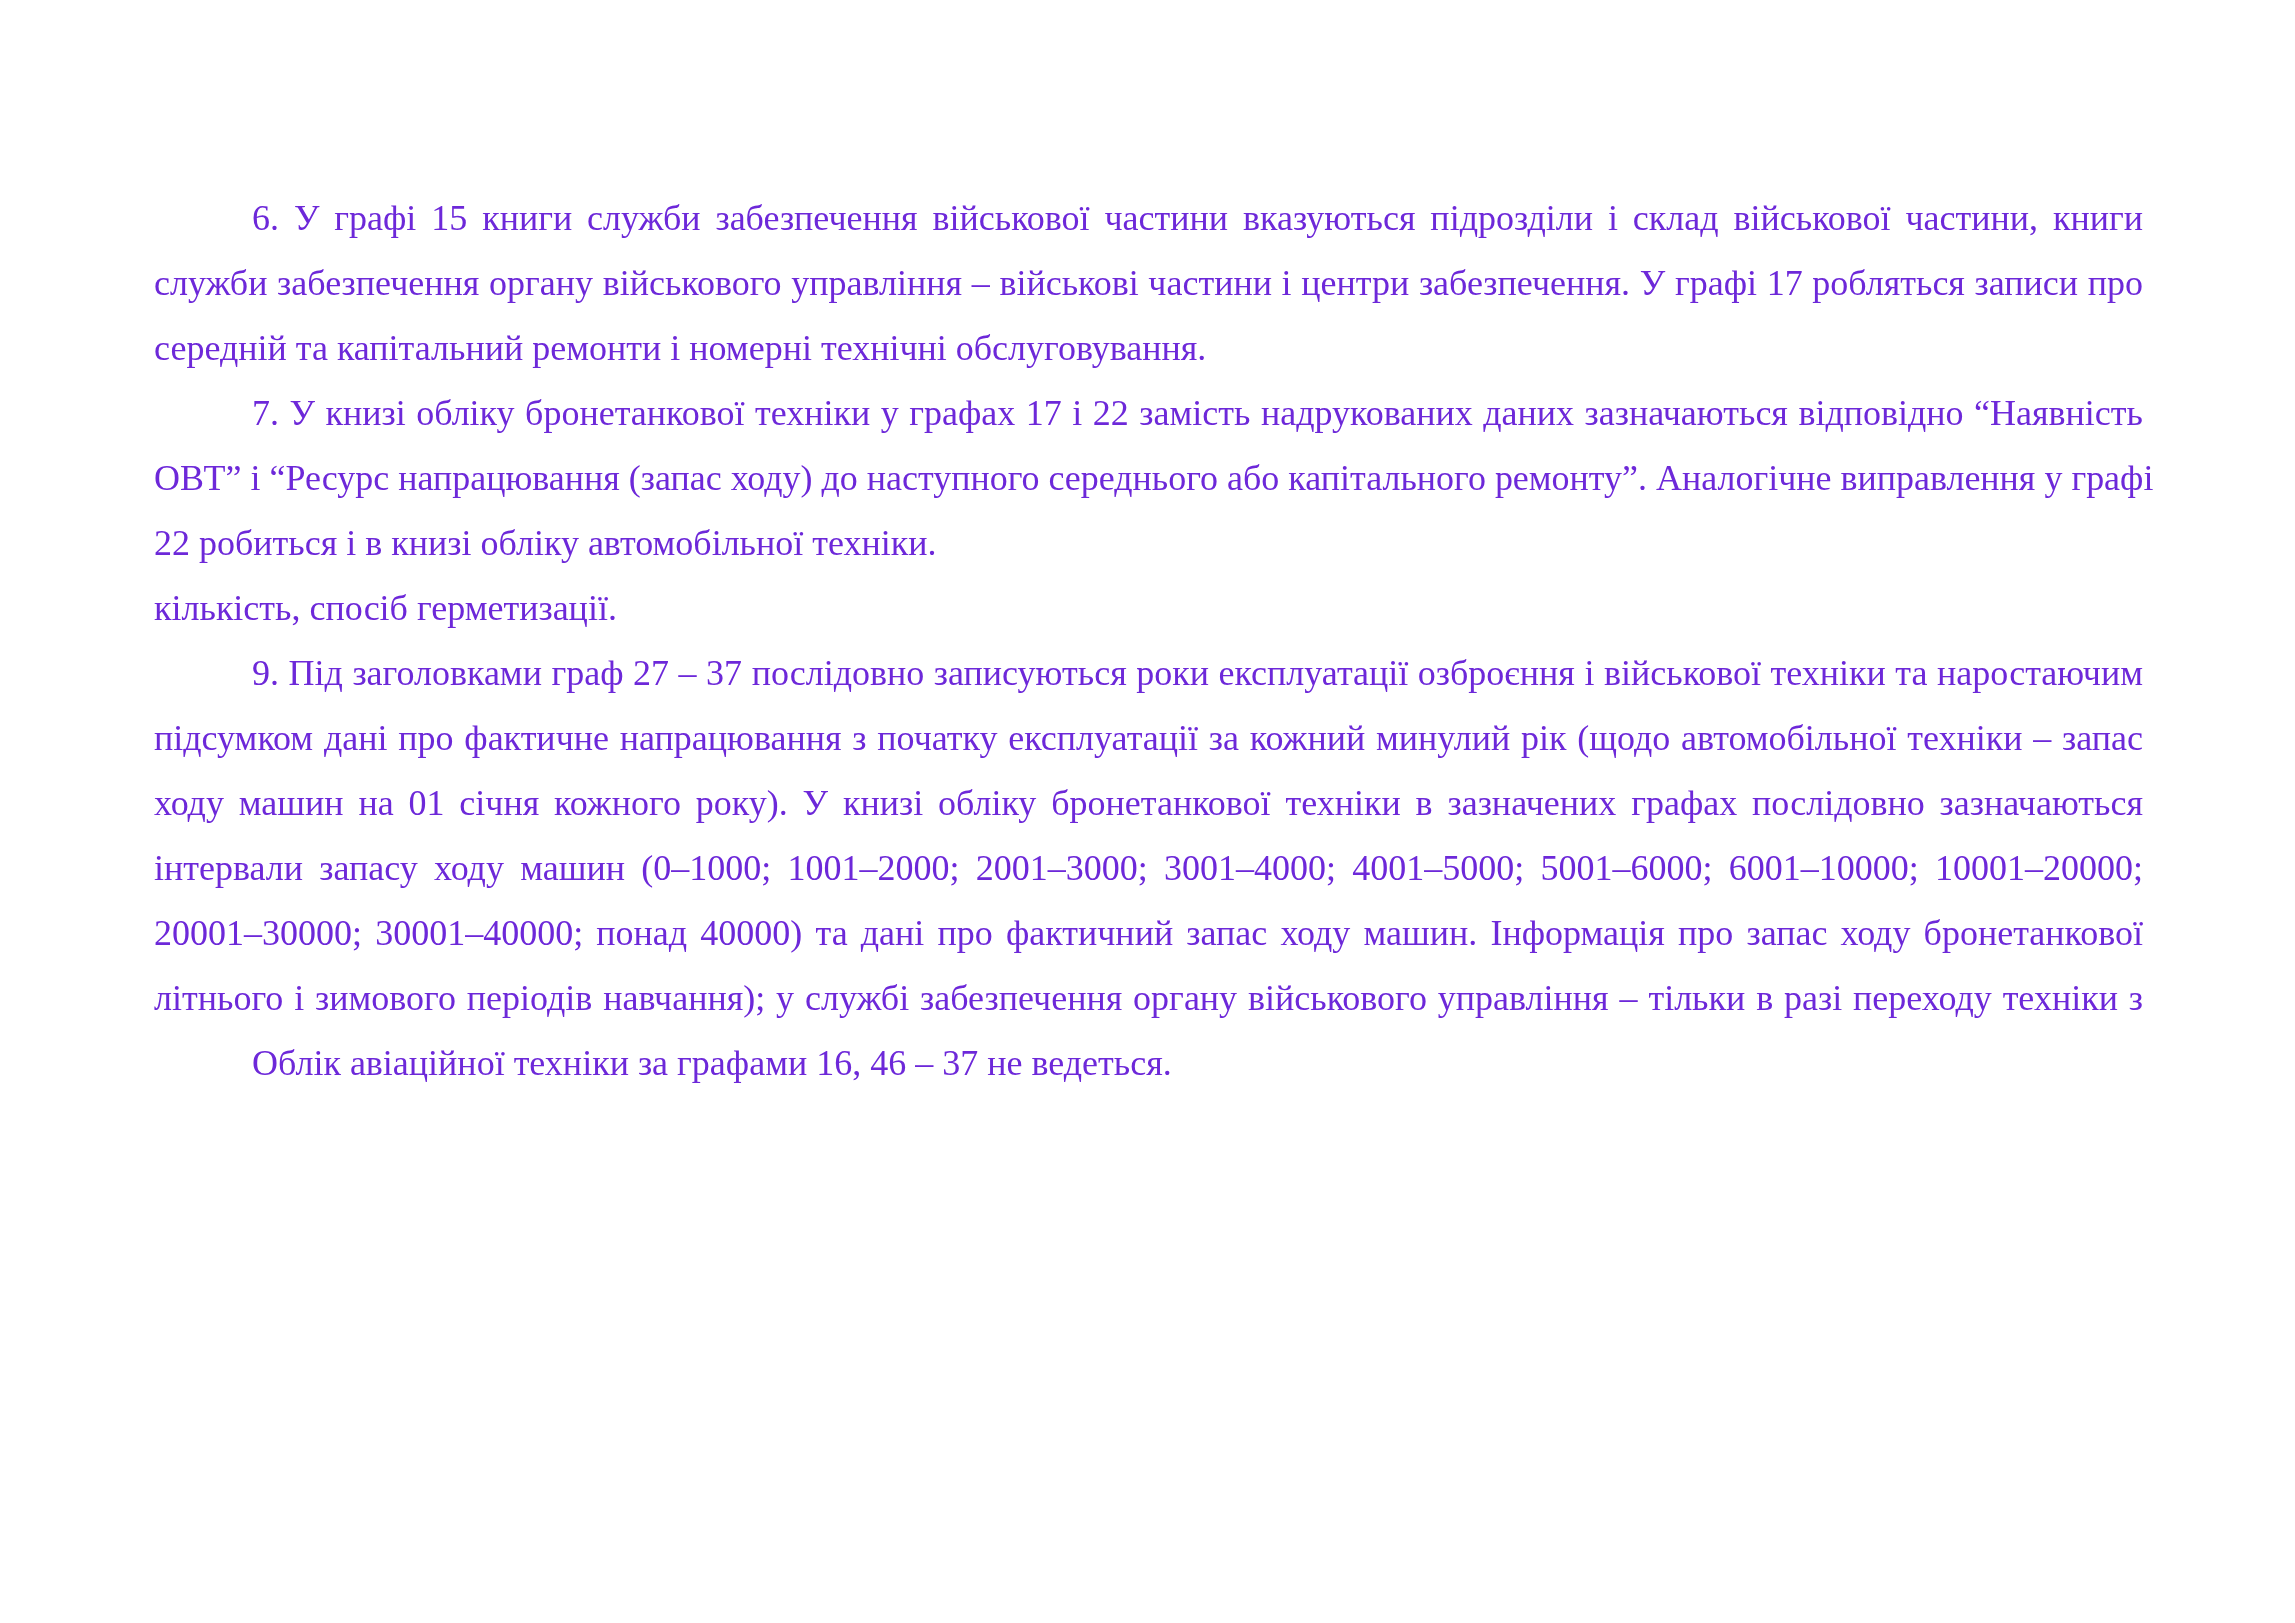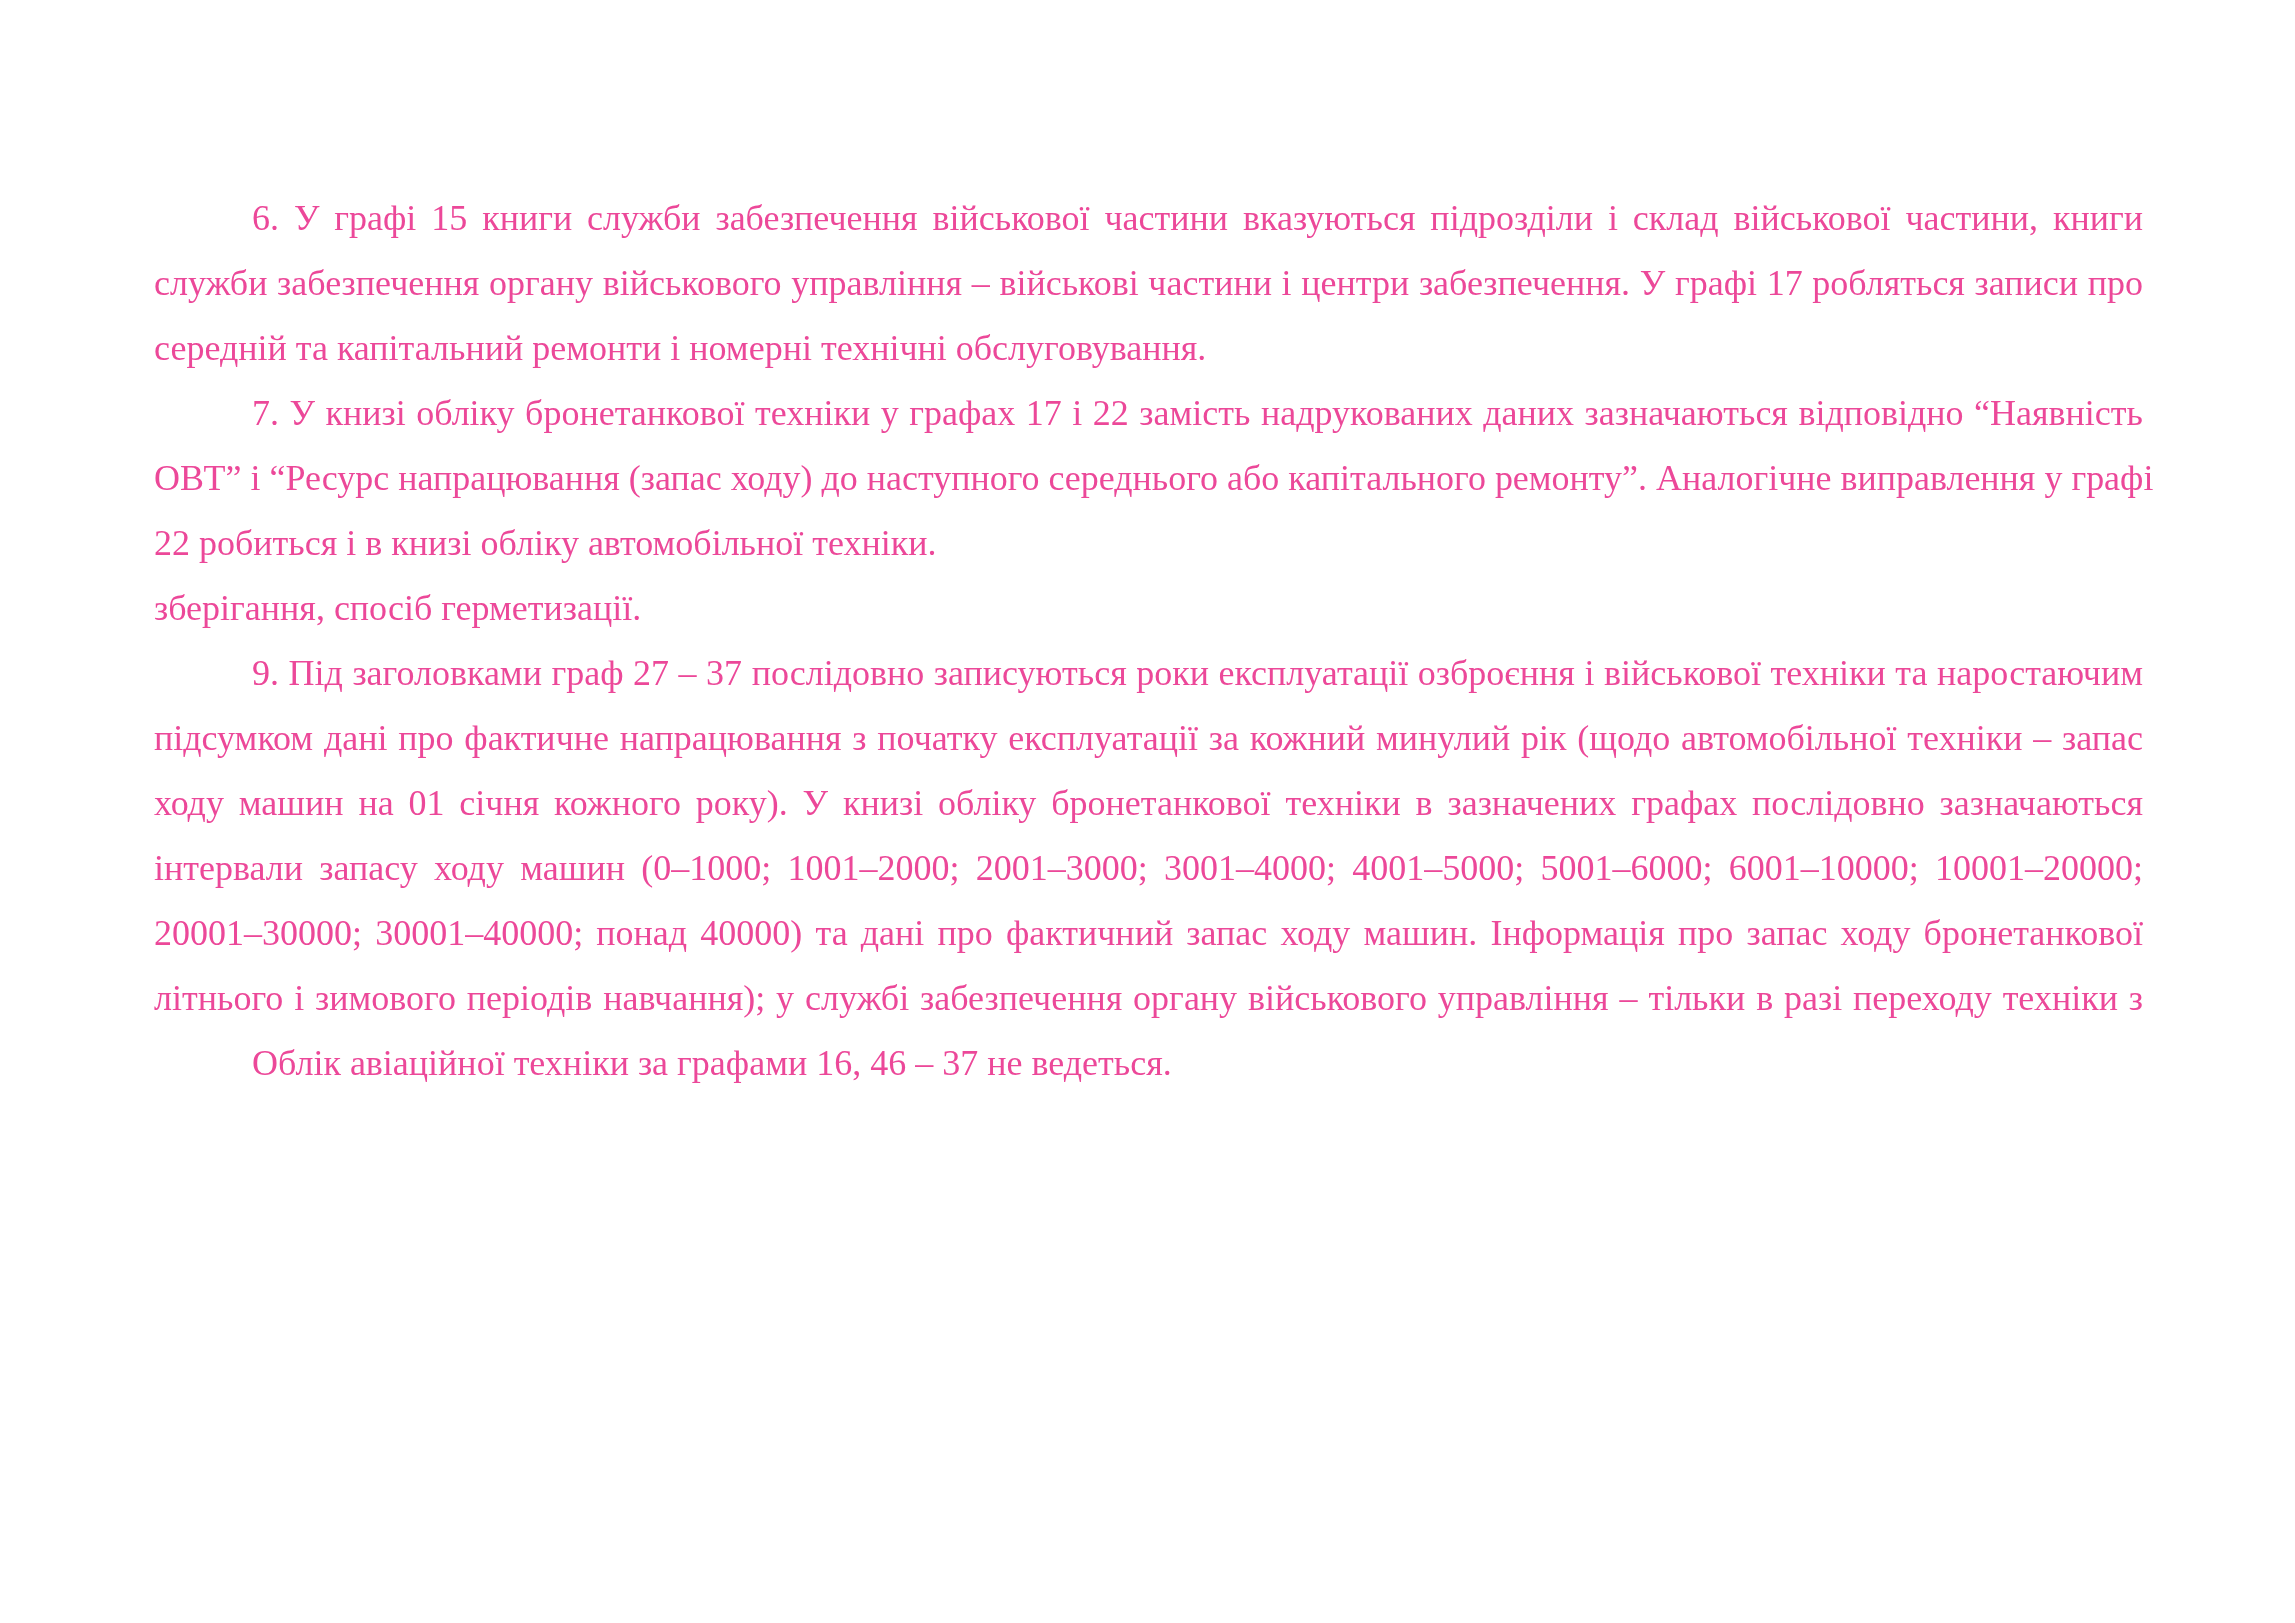--- a/index.html
+++ b/index.html
@@ -20,21 +20,21 @@
     background: #ffffff;
   }
   .text-block {
     position: absolute;
     left: 154px;
     top: 186px;
     width: 1989px;
     font-family: "Liberation Serif", "DejaVu Serif", serif;
     font-size: 36px;
     line-height: 65px;
-    color: #ec4899;
+    color: #6d28d9;
   }
   .line {
     display: block;
     height: 65px;
     white-space: nowrap;
     overflow: visible;
     text-align: justify;
     text-align-last: justify;
     transform-origin: left center;
   }
@@ -63,21 +63,21 @@
       <span class="line last">середній та капітальний ремонти і номерні технічні обслуговування.</span>
     </div>
 
     <div>
       <span class="line indent">7. У книзі обліку бронетанкової техніки у графах 17 і 22 замість надрукованих даних зазначаються відповідно “Наявність</span>
       <span class="line"><span class="line-inner" style="transform: scaleX(0.9992); white-space: nowrap;">ОВТ” і “Ресурс напрацювання (запас ходу) до наступного середнього або капітального ремонту”. Аналогічне виправлення у графі</span></span>
       <span class="line last">22 робиться і в книзі обліку автомобільної техніки.</span>
     </div>
 
     <div>
-      <span class="line last">зберігання, спосіб герметизації.</span>
+      <span class="line last">кількість, спосіб герметизації.</span>
     </div>
 
     <div>
       <span class="line indent">9. Під заголовками граф 27 – 37 послідовно записуються роки експлуатації озброєння і військової техніки та наростаючим</span>
       <span class="line">підсумком дані про фактичне  напрацювання з початку експлуатації за кожний минулий рік (щодо автомобільної техніки – запас</span>
       <span class="line">ходу машин на 01 січня кожного року). У книзі обліку бронетанкової техніки в зазначених графах послідовно зазначаються</span>
       <span class="line">інтервали запасу ходу машин (0–1000; 1001–2000; 2001–3000; 3001–4000; 4001–5000; 5001–6000; 6001–10000; 10001–20000;</span>
       <span class="line">20001–30000; 30001–40000; понад 40000) та дані про фактичний запас ходу машин. Інформація про запас ходу бронетанкової</span>
       <span class="line">літнього і зимового періодів навчання); у службі забезпечення органу військового управління – тільки в разі переходу техніки з</span>
     </div>

